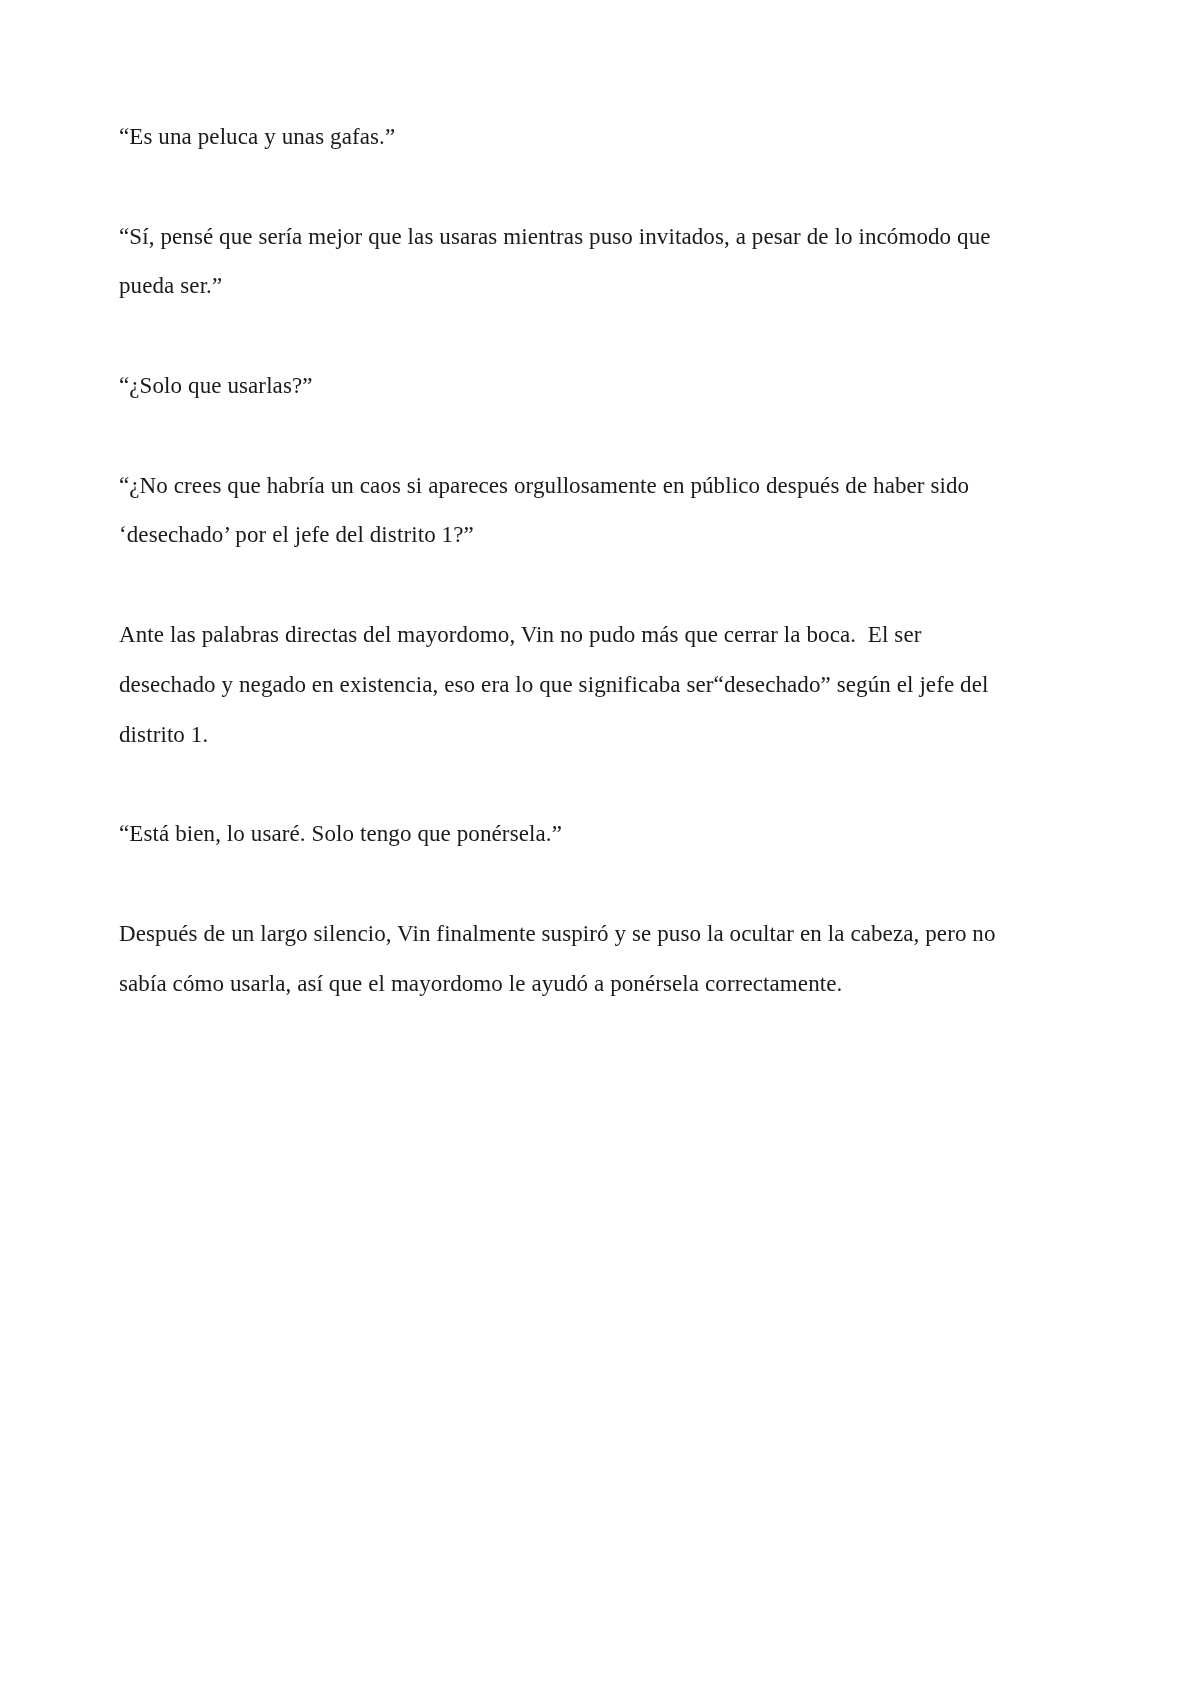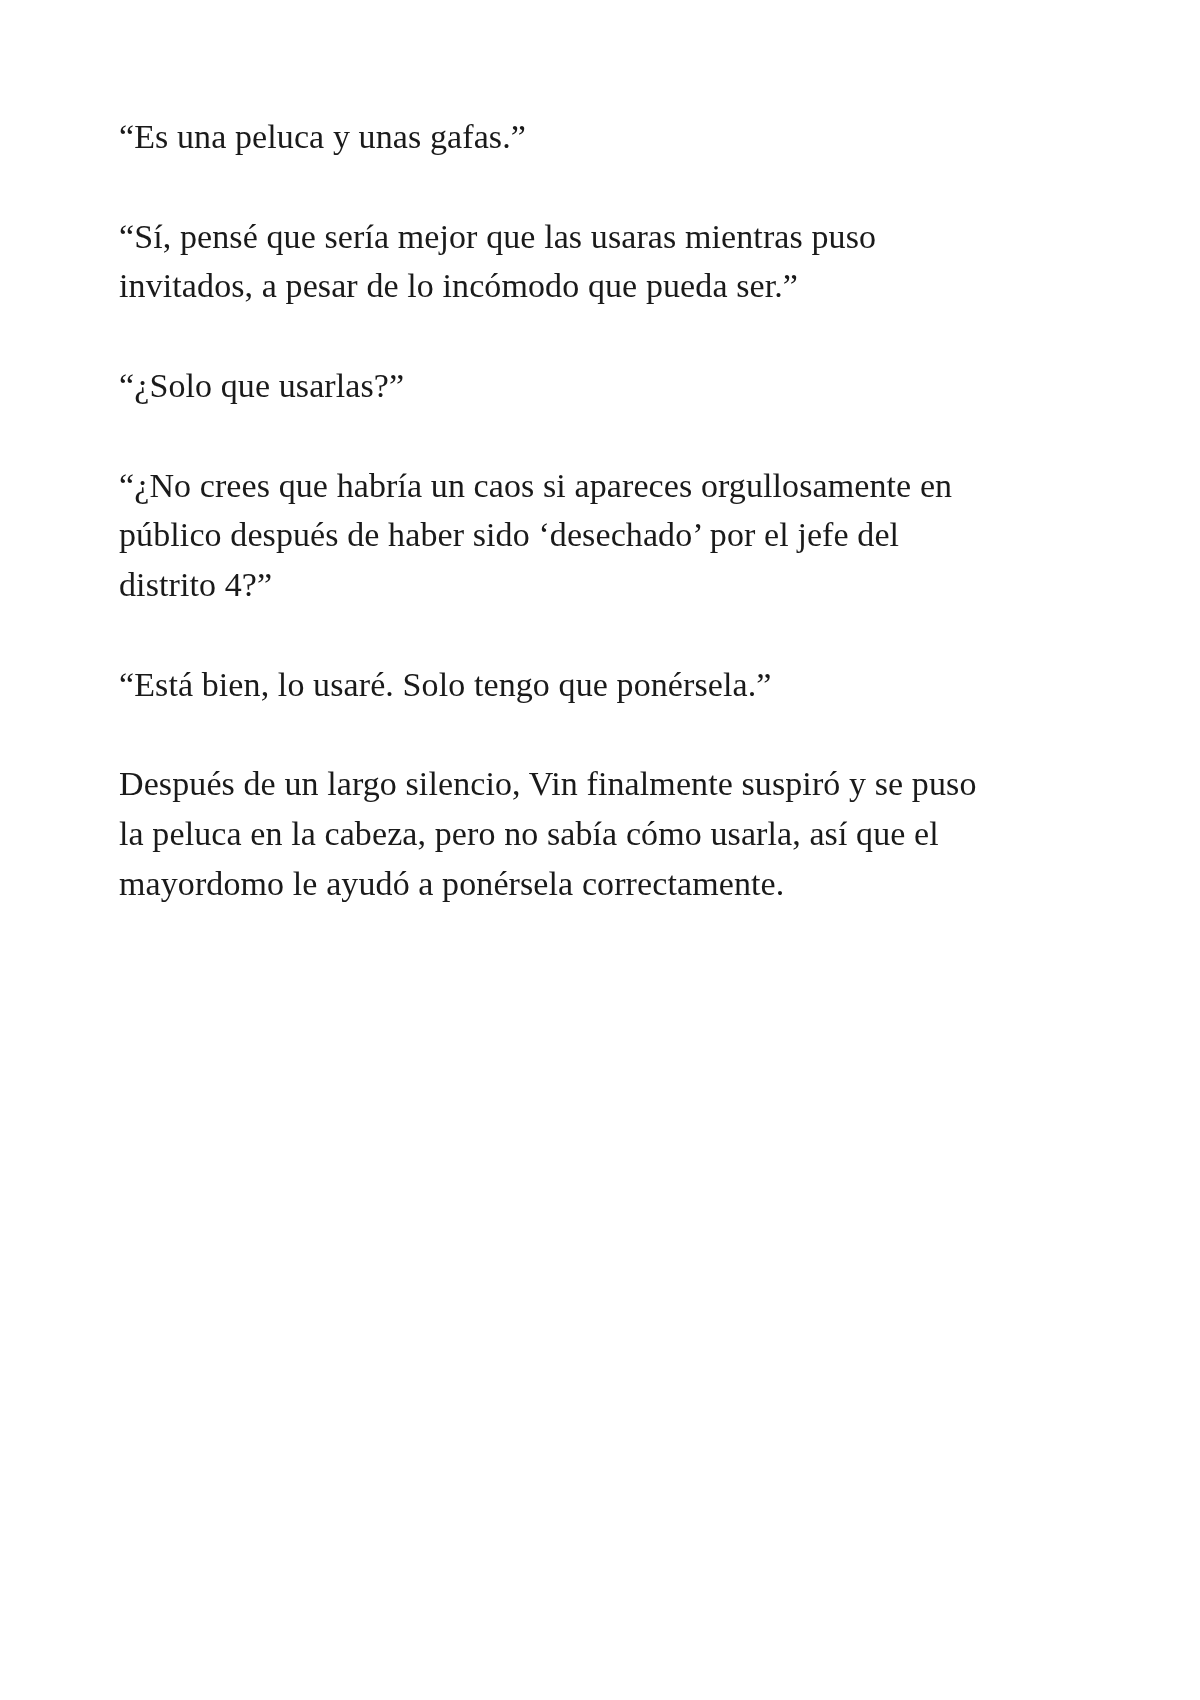--- a/index.html
+++ b/index.html
@@ -13,32 +13,33 @@
       position: relative;
       overflow: hidden;
     }
     .page {
       position: absolute;
       left: 119px;
       top: 112px;
       width: 880px;
       color: #1a1a1a;
       font-family: "Liberation Serif", "DejaVu Serif", serif;
-      font-size: 34px;
+      font-size: 23px;
       line-height: 49.8px;
       letter-spacing: 0.1px;
     }
     .para {
       margin: 0 0 49.8px 0;
       white-space: pre-wrap;
     }
   </style>
 </head>
 <body>
 
 <div class="page">
   <p class="para">“Es una peluca y unas gafas.”</p>
   <p class="para">“Sí, pensé que sería mejor que las usaras mientras puso invitados, a pesar de lo incómodo que pueda ser.”</p>
   <p class="para">“¿Solo que usarlas?”</p>
-  <p class="para">“¿No crees que habría un caos si apareces orgullosamente en público después de haber sido ‘desechado’ por el jefe del distrito 4?”</p>
+  <p class="para">“¿No crees que habría un caos si apareces orgullosamente en público después de haber sido ‘desechado’ por el jefe del distrito 1?”</p>
+  <p class="para">Ante las palabras directas del mayordomo, Vin no pudo más que cerrar la boca.  El ser desechado y negado en existencia, eso era lo que significaba ser“desechado” según el jefe del distrito 1.</p>
   <p class="para">“Está bien, lo usaré. Solo tengo que ponérsela.”</p>
-  <p class="para">Después de un largo silencio, Vin finalmente suspiró y se puso la peluca en la cabeza, pero no sabía cómo usarla, así que el mayordomo le ayudó a ponérsela correctamente.</p>
+  <p class="para">Después de un largo silencio, Vin finalmente suspiró y se puso la ocultar en la cabeza, pero no sabía cómo usarla, así que el mayordomo le ayudó a ponérsela correctamente.</p>
 </div>
 
 </body></html>

